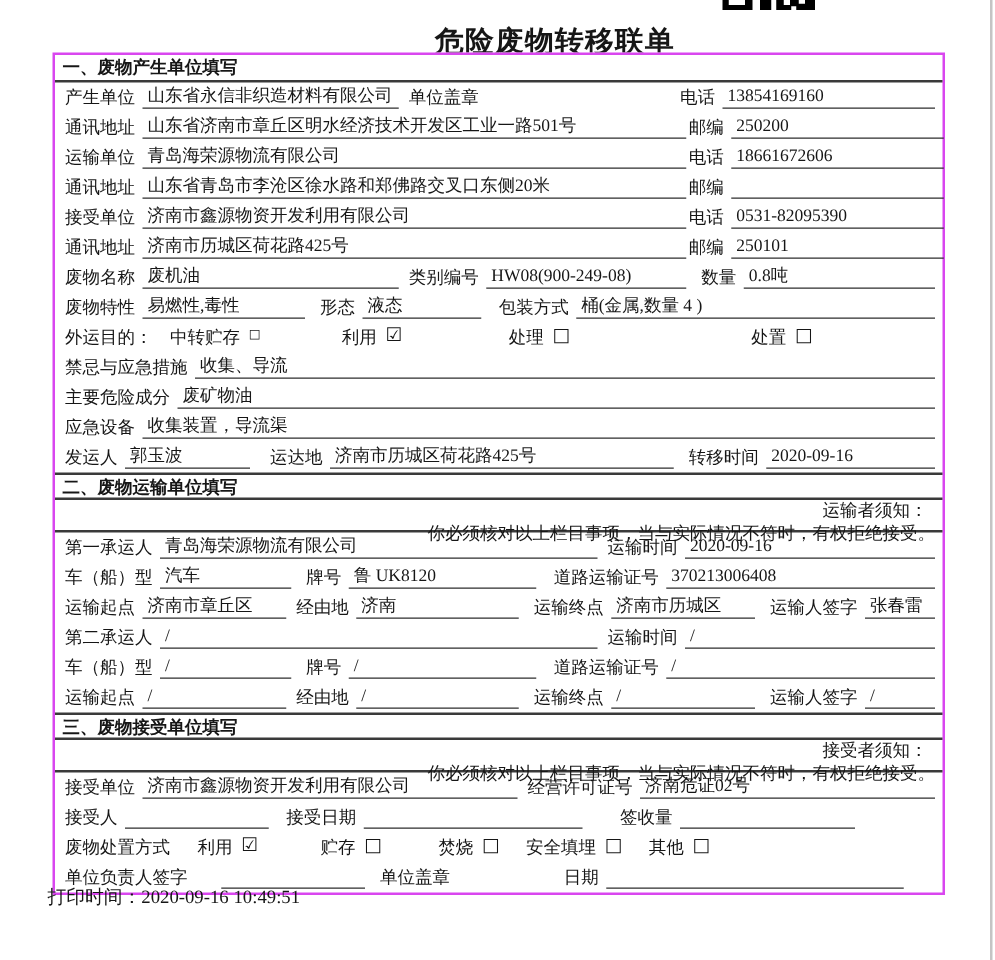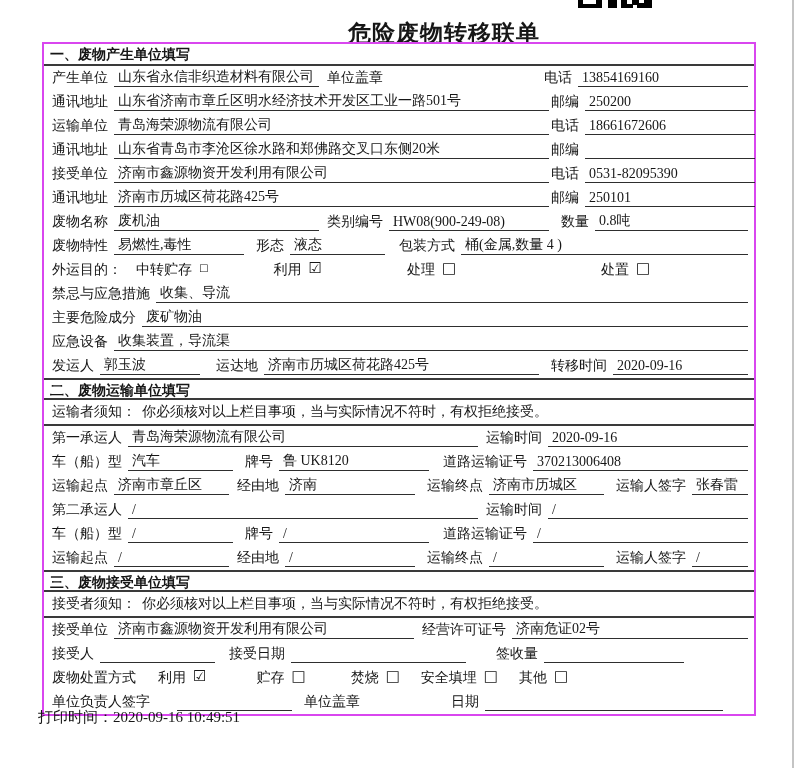--- a/index.html
+++ b/index.html
@@ -15,21 +15,21 @@
     font-size:23px; font-weight:bold; letter-spacing:1px; white-space:nowrap; }
   .qr-frag { position:absolute; left:578px; top:0; width:74px; height:9px; }
   .qb { position:absolute; background:#000; }
   .qw { position:absolute; background:#fff; }
 
   .form { position:absolute; left:42px; top:42px; width:714px; border:2px solid #d946ef; background:#fff; }
   .sec-header { height:22px; line-height:20px; padding:1px 6px 0; font-weight:bold;
     border-bottom:2px solid #3a3a3a; white-space:nowrap; }
   .sec-header.mid { border-top:2px solid #3a3a3a; }
   .row { display:flex; align-items:flex-end; height:24px; padding:0 6px 3px 6px; white-space:nowrap; }
-  .row.notice-row { height:26px; border-bottom:2px solid #3a3a3a; }
+  .row.notice-row { height:26px; border-bottom:2px solid #3a3a3a;flex-direction:column; }
   .lbl { margin:0 6px 0 2px; flex:none; }
   .field { border-bottom:1px solid #2e2e2e; padding:0 4px; flex:none; overflow:hidden; min-height:1px; }
   .grow { flex:1 1 auto; }
   .ctr { text-align:left; }
   .spacer { flex:1 1 auto; }
   .opt { flex:none; display:flex; }
   .opt .box { margin-left:7px; font-size:15px; line-height:15px; font-family:"DejaVu Sans",sans-serif; }
   .opt .box.small { font-size:10px; line-height:13px; }
   .footer { position:absolute; left:38px; top:708px; font-size:15px; white-space:nowrap; }
 

